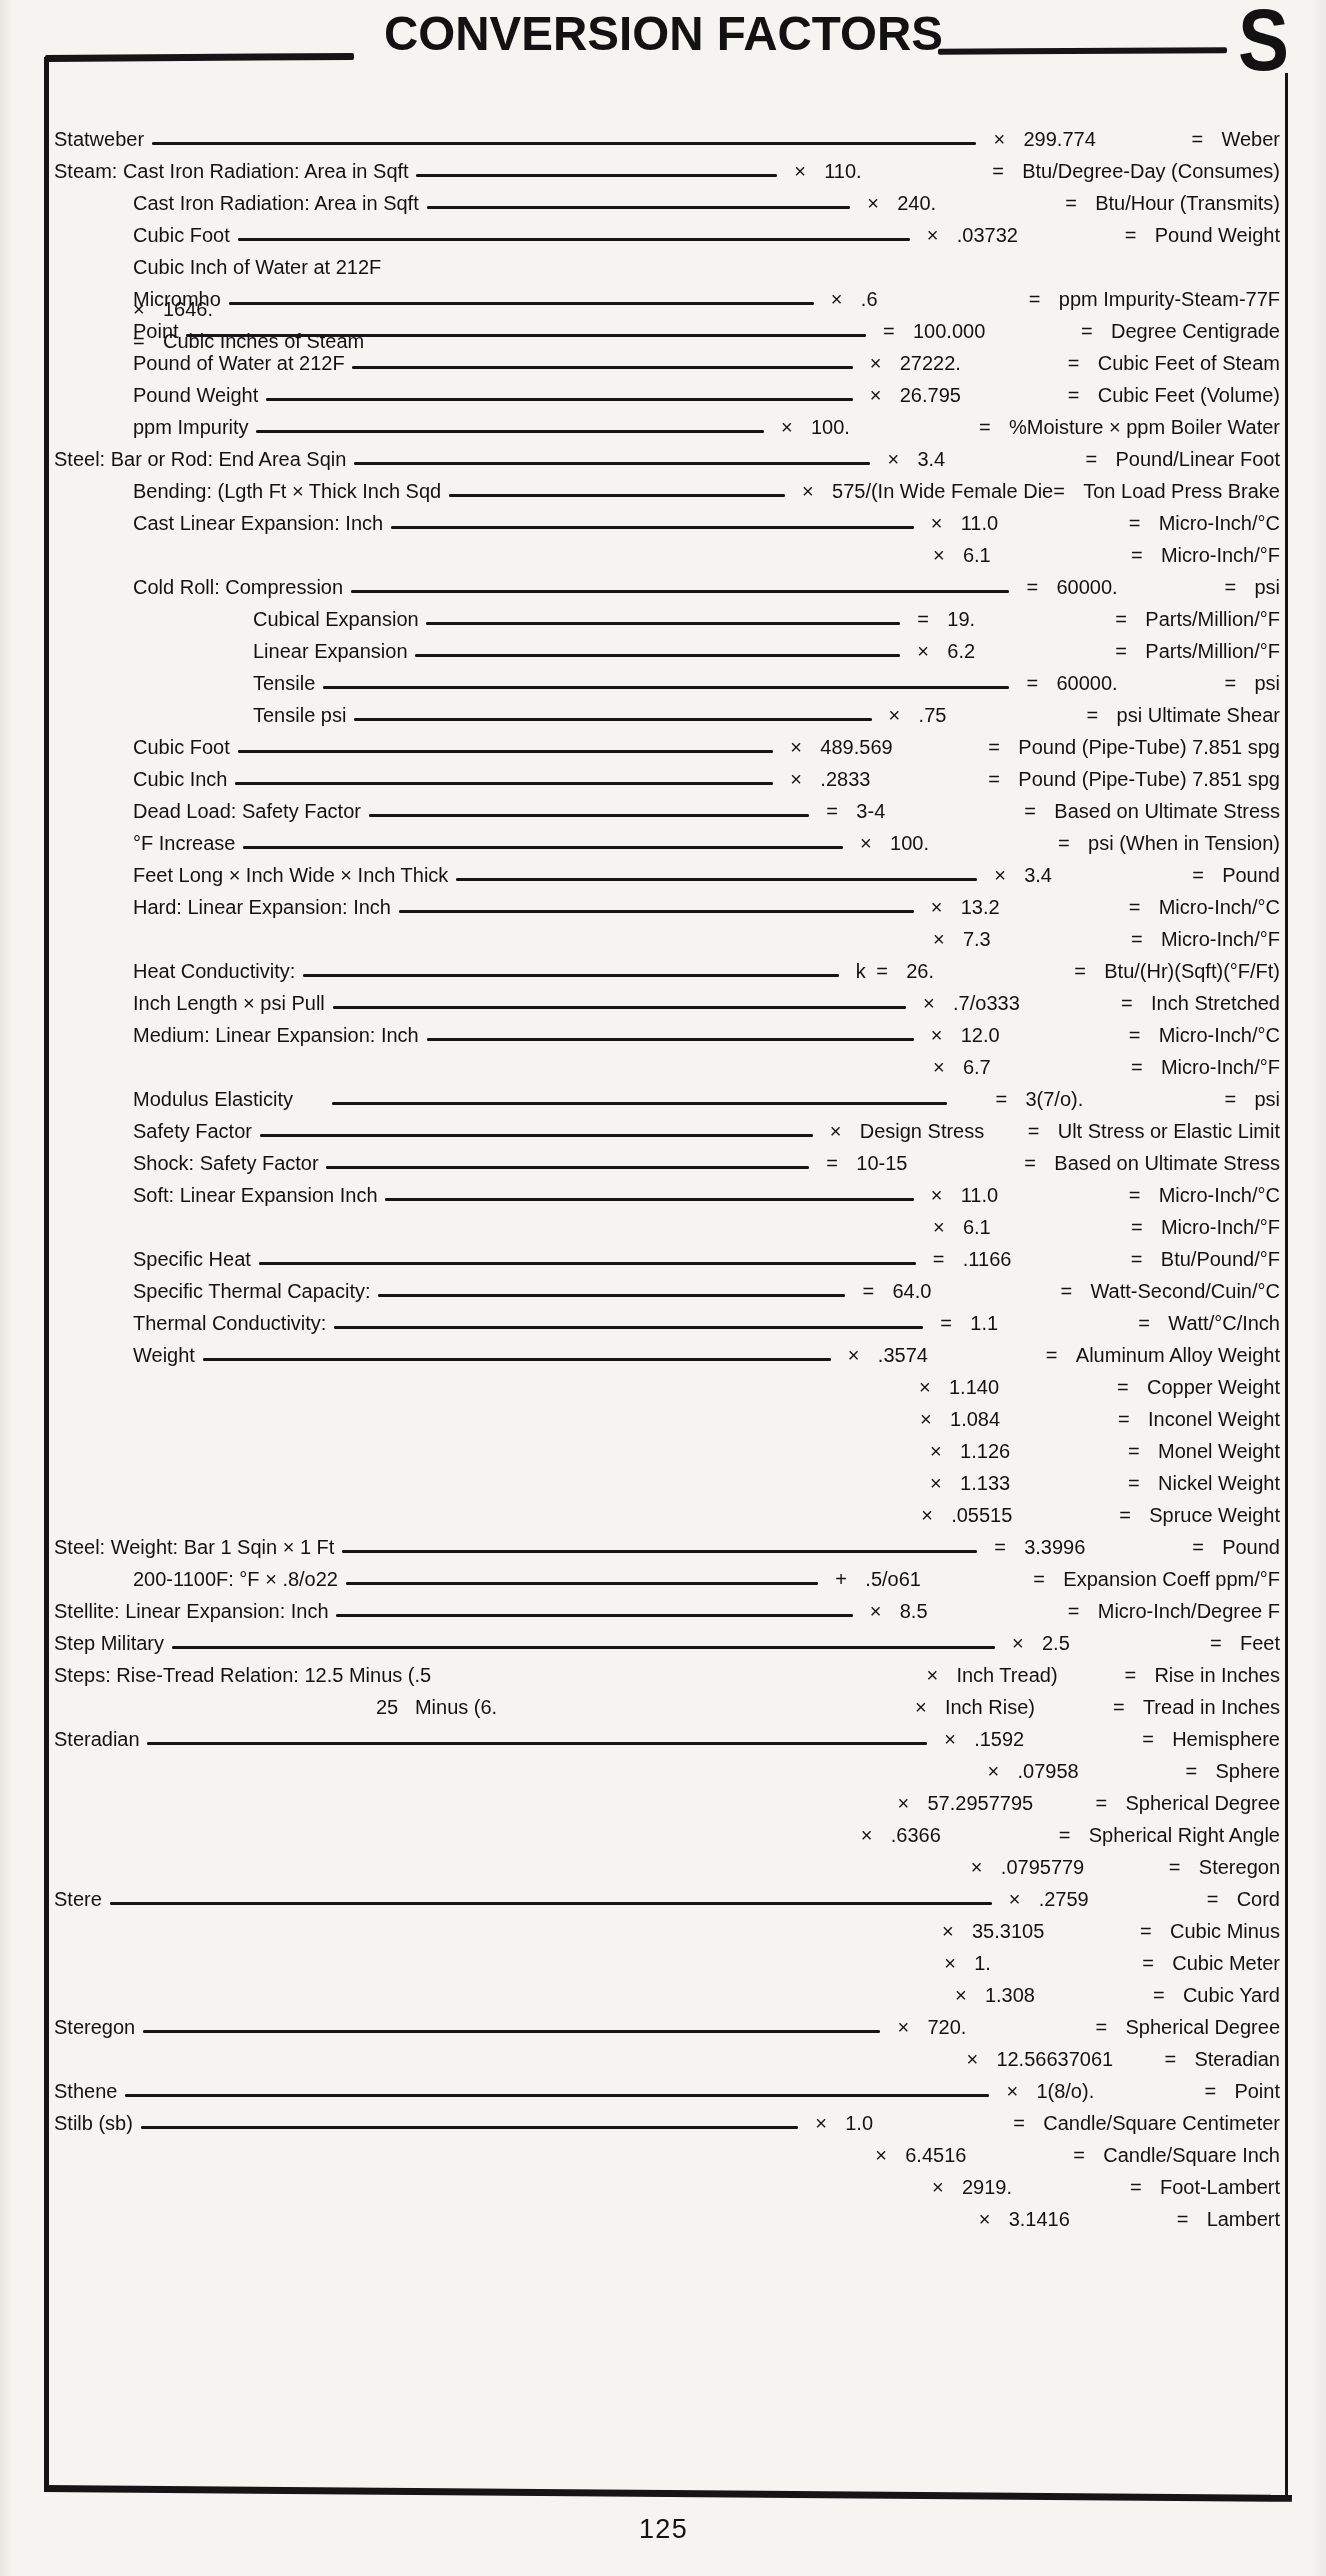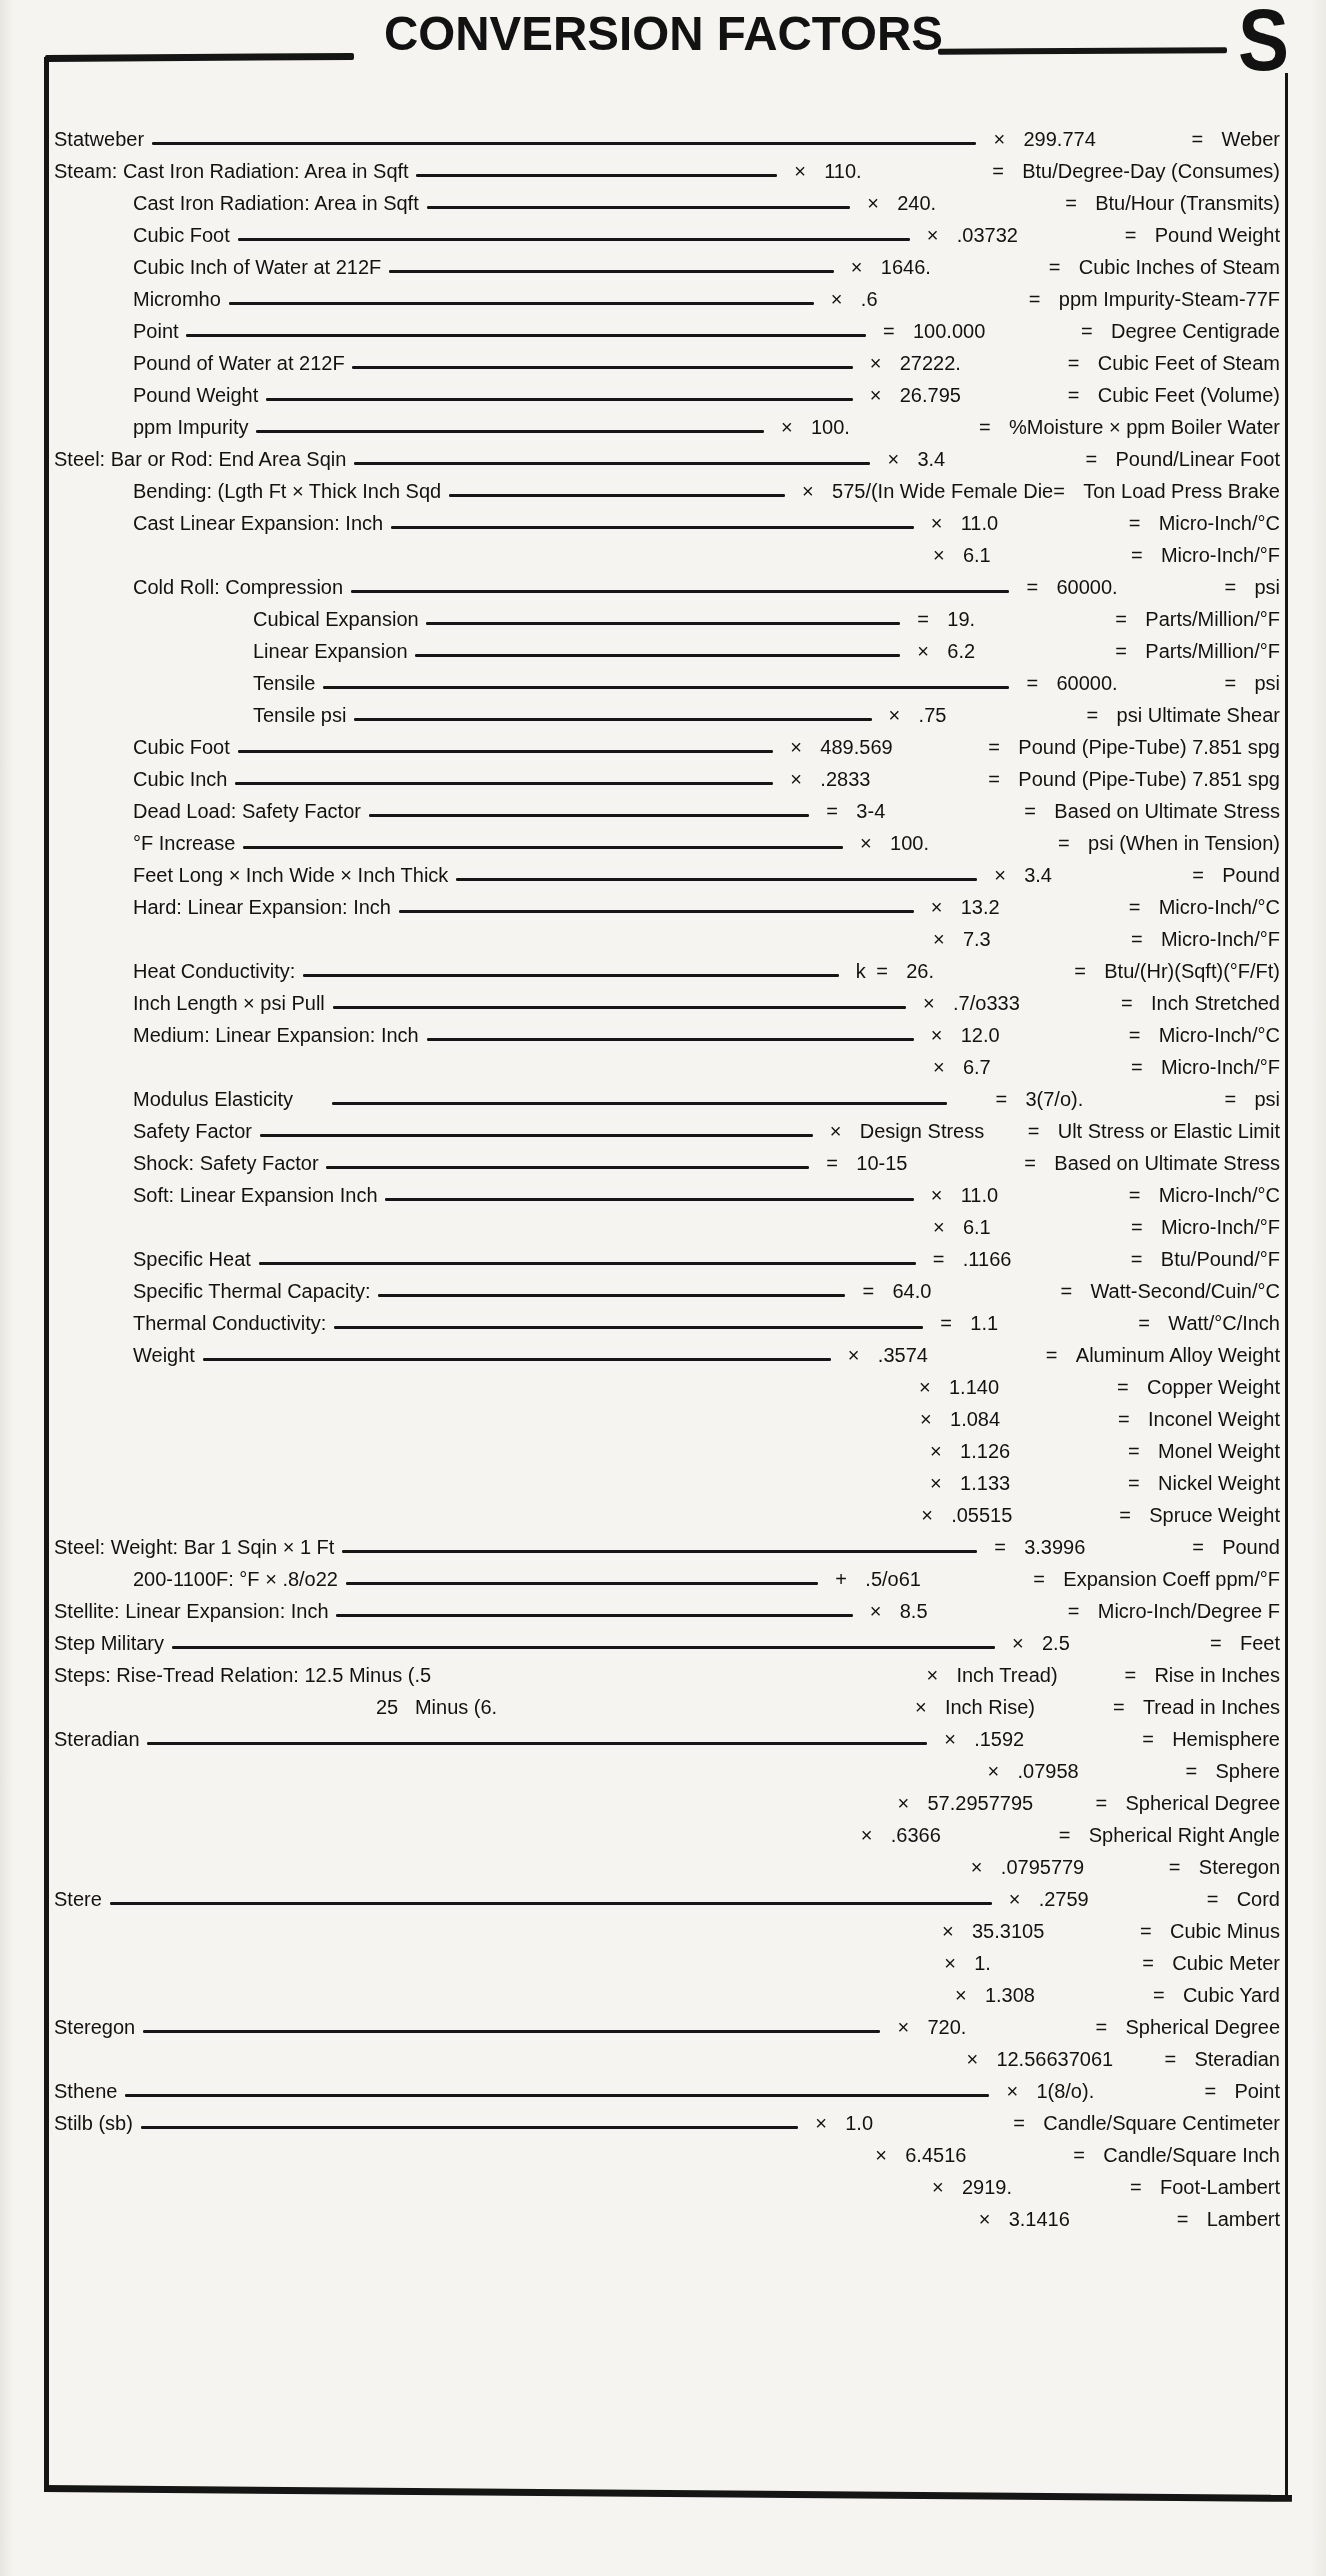--- a/index.html
+++ b/index.html
@@ -99,21 +99,21 @@
     <span class="val"><span class="op">×</span><span class="num">240.</span></span>
     <span class="res"><span class="eq">=</span><span class="txt">Btu/Hour (Transmits)</span></span>
   </div>
       <div class="row" style="padding-left: 79px;">
     <span class="label">Cubic Foot</span>
     <span class="leader"></span>
     
     <span class="val"><span class="op">×</span><span class="num">.03732</span></span>
     <span class="res"><span class="eq">=</span><span class="txt">Pound Weight</span></span>
   </div>
-      <div class="row" style="padding-left: 79px;">
+      <div class="row" style="padding-left: 79px; flex-direction: column;">
     <span class="label">Cubic Inch of Water at 212F</span>
     <span class="leader"></span>
     
     <span class="val"><span class="op">×</span><span class="num">1646.</span></span>
     <span class="res"><span class="eq">=</span><span class="txt">Cubic Inches of Steam</span></span>
   </div>
       <div class="row" style="padding-left: 79px;">
     <span class="label">Micromho</span>
     <span class="leader"></span>
     
@@ -535,14 +535,15 @@
   </div>
       <div class="row" style="padding-left: 79px;">
     <span class="label"></span>
     <span class="leader blank"></span>
     
     <span class="val"><span class="op">×</span><span class="num">3.1416</span></span>
     <span class="res"><span class="eq">=</span><span class="txt">Lambert</span></span>
   </div>
     </div>
 
+  <div class="page-number">125</div>
 </div>
 
 
 </body></html>

